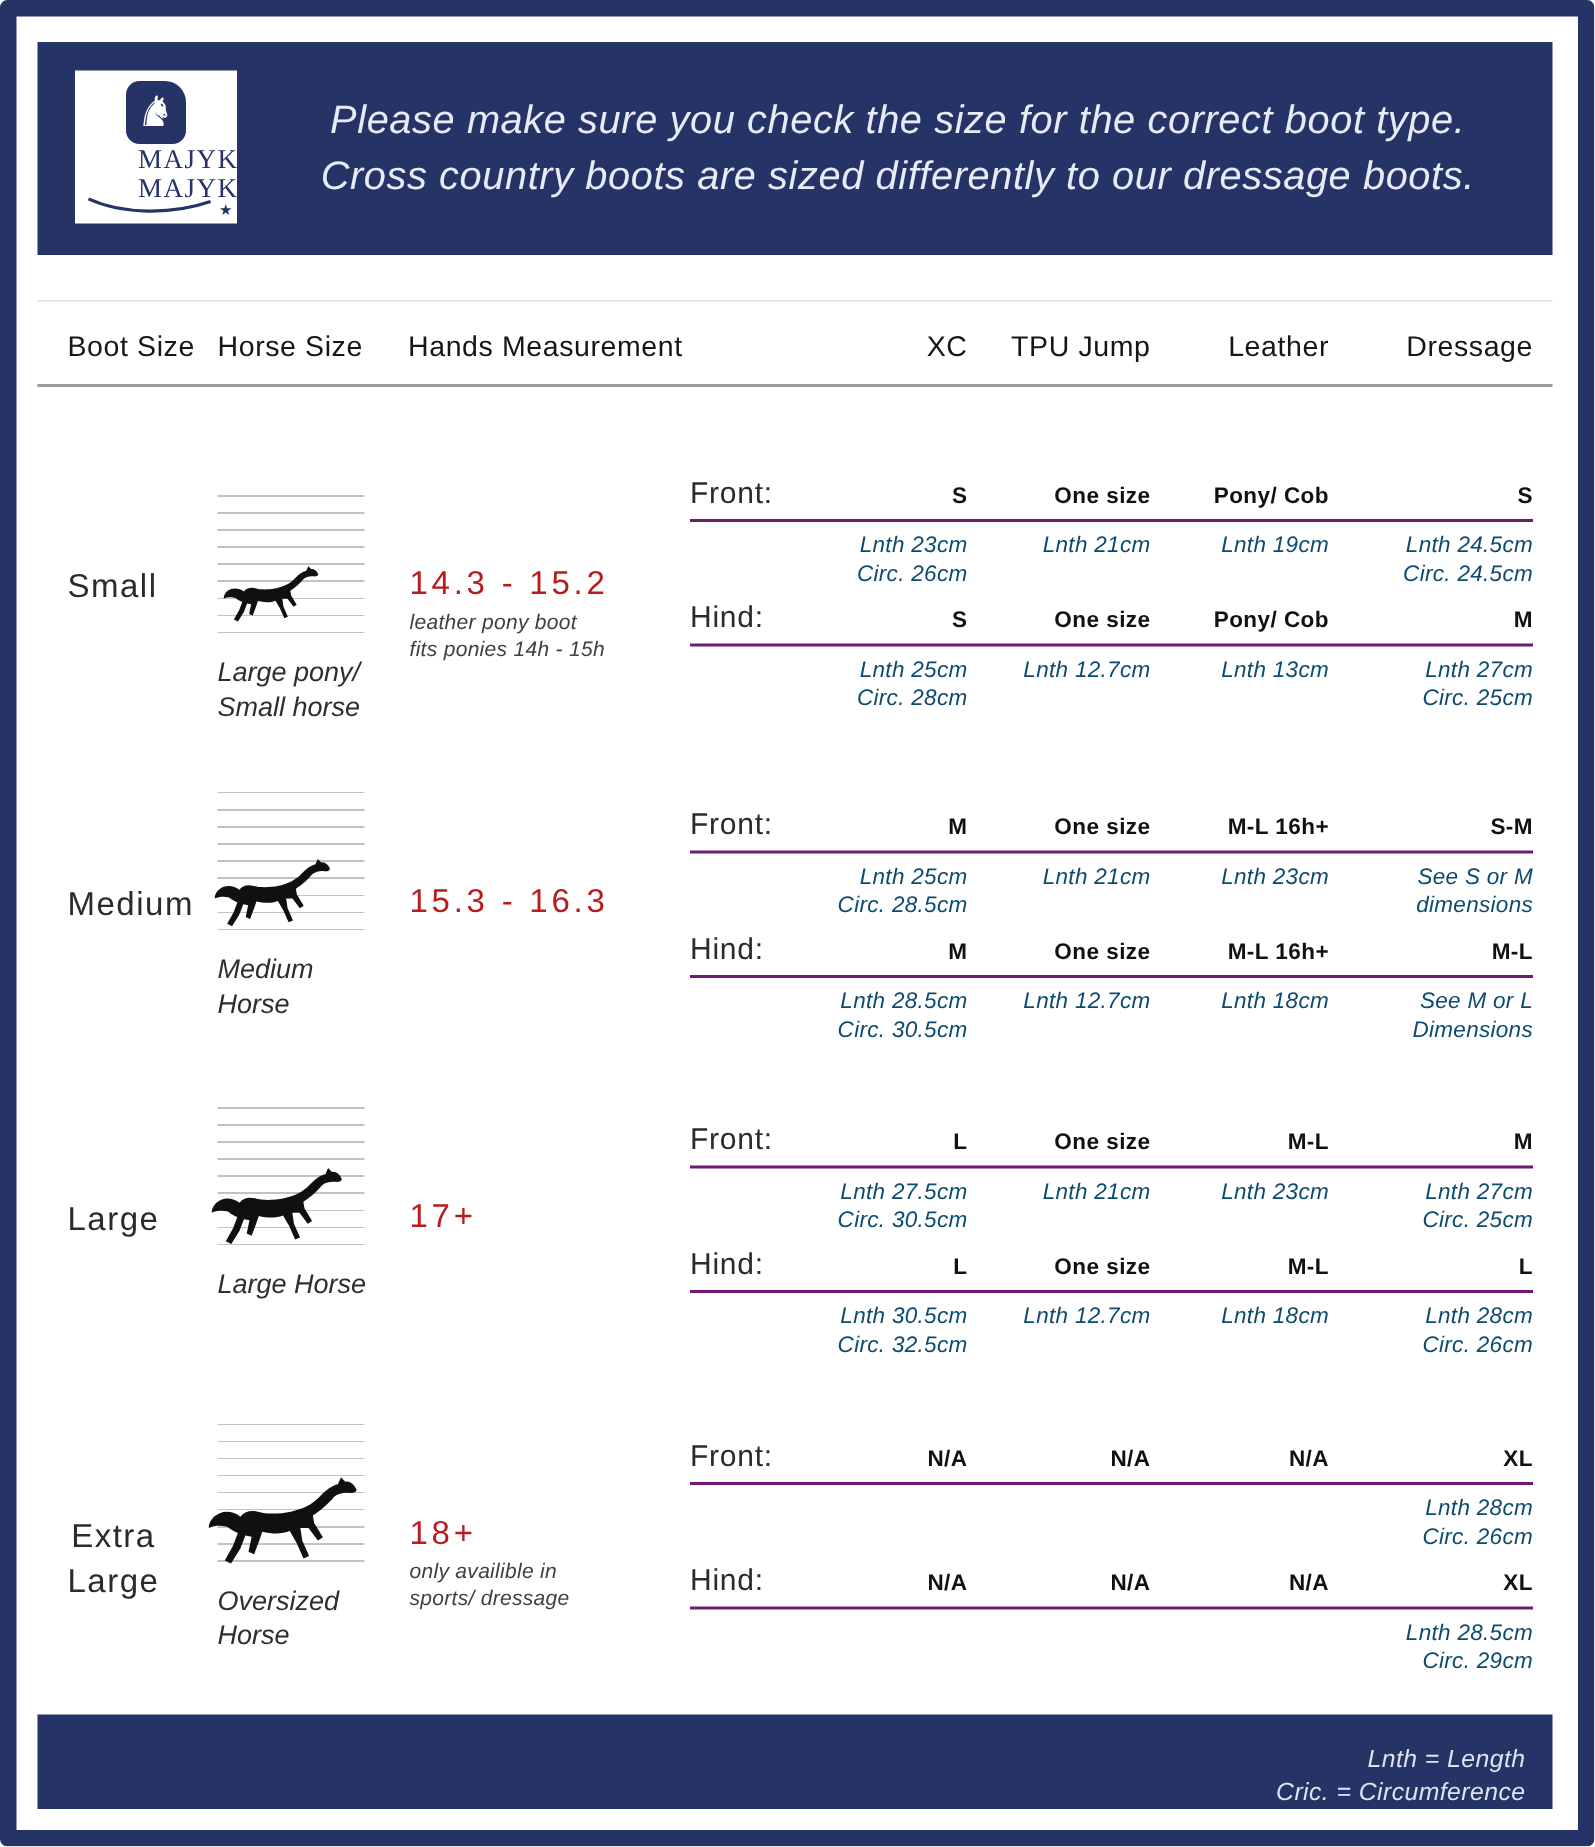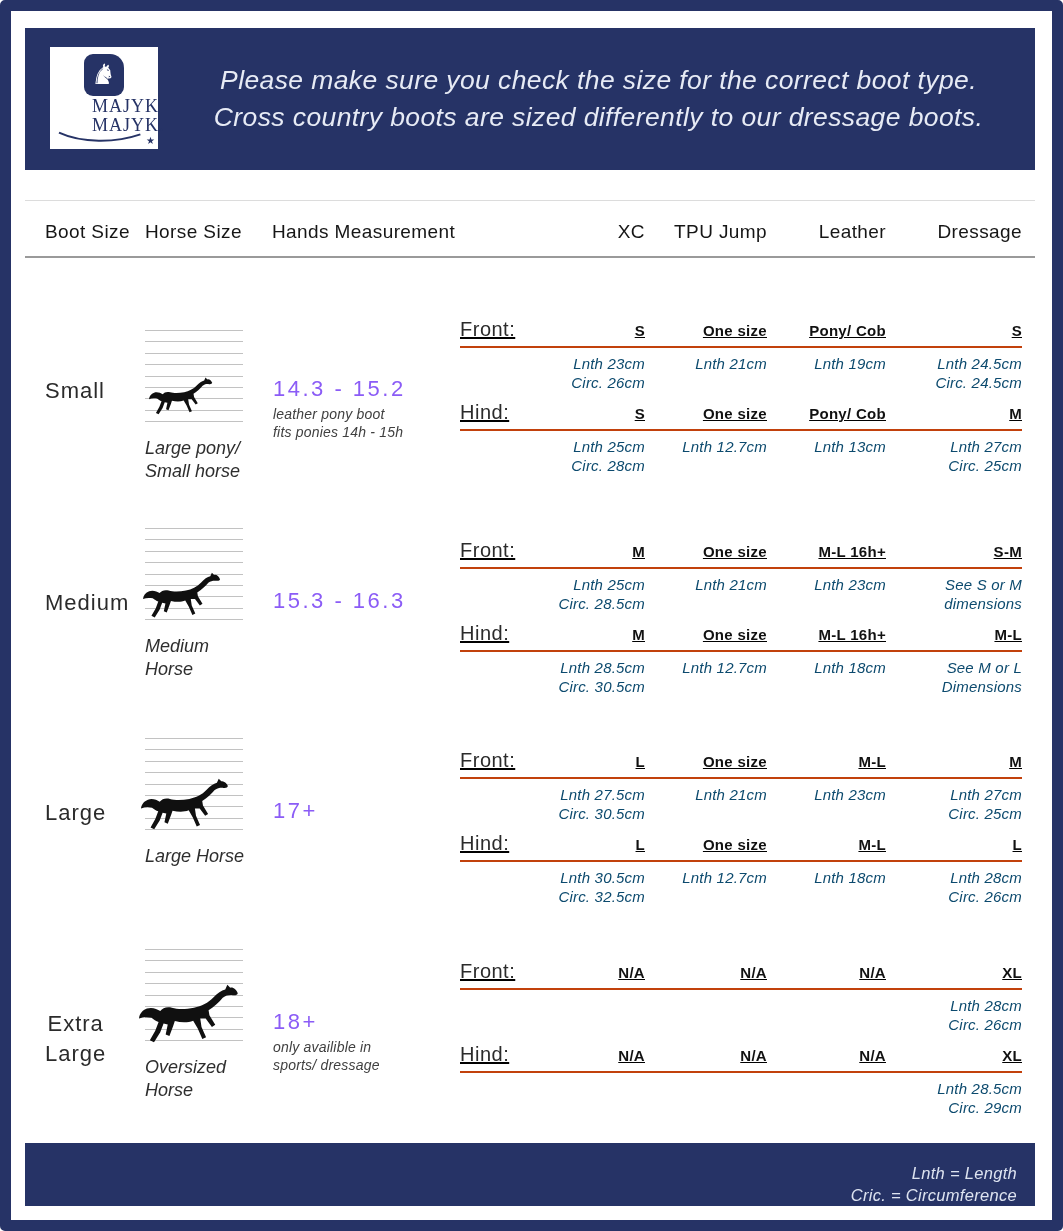--- a/index.html
+++ b/index.html
@@ -39,29 +39,29 @@
   .horse-svg{position:absolute;}
   .horse-svg path{fill:#101010;}
   .sec-0 .horse-svg{width:64px;left:4px;bottom:17px;}
   .sec-1 .horse-svg{width:78px;left:-2px;bottom:11px;}
   .sec-2 .horse-svg{width:88px;left:-4px;bottom:9px;}
   .sec-3 .horse-svg{width:100px;left:-6px;bottom:7px;}
   .horse-caption{margin-top:5px;font-style:italic;font-size:18px;color:#2e2e2e;white-space:pre-line;line-height:1.25;}
 
   .hands{position:absolute;left:273px;top:57px;width:190px;}
   .sec-0 .hands{top:66px}
-  .hands-value{font-size:22px;letter-spacing:2.5px;color:#8b5cf6;}
+  .hands-value{font-size:22px;letter-spacing:2.5px;color:#b91c1c;}
   .hands-note{font-style:italic;font-size:14px;color:#404040;white-space:pre-line;line-height:1.3;margin-top:3px;letter-spacing:.2px;}
   .hands-note:empty{display:none}
 
   .data-block{position:absolute;left:460px;width:562px;}
   .front-block{top:8px}
   .hind-block{top:91px}
   .sizes-row,.dims-row{display:grid;grid-template-columns:90px 95px 122px 119px 136px;}
-  .sizes-row{align-items:baseline;padding-bottom:5px;border-bottom:2px solid #c2410c;text-decoration:underline;}
+  .sizes-row{align-items:baseline;padding-bottom:5px;border-bottom:2px solid #701a75;}
   .row-label{font-size:20px;color:#2b2b2b;letter-spacing:.5px;}
   .size-cell{font-size:15px;font-weight:bold;text-align:right;color:#111;letter-spacing:.3px;white-space:nowrap;}
   .dims-row{padding-top:7px;}
   .dim-cell{font-size:15px;font-style:italic;text-align:right;color:#0c4a6e;white-space:pre-line;line-height:1.25;letter-spacing:.2px;}
 
   
   .bottom-band{position:absolute;left:25px;width:1010px;top:1143px;height:63px;background:var(--navy,#263366);display:flex;align-items:center;justify-content:flex-end;}
   .legend{padding-right:18px;text-align:right;font-style:italic;font-size:16.5px;line-height:1.35;color:#dde3f0;letter-spacing:.3px;margin-top:19px;}
 </style>
 </head>

